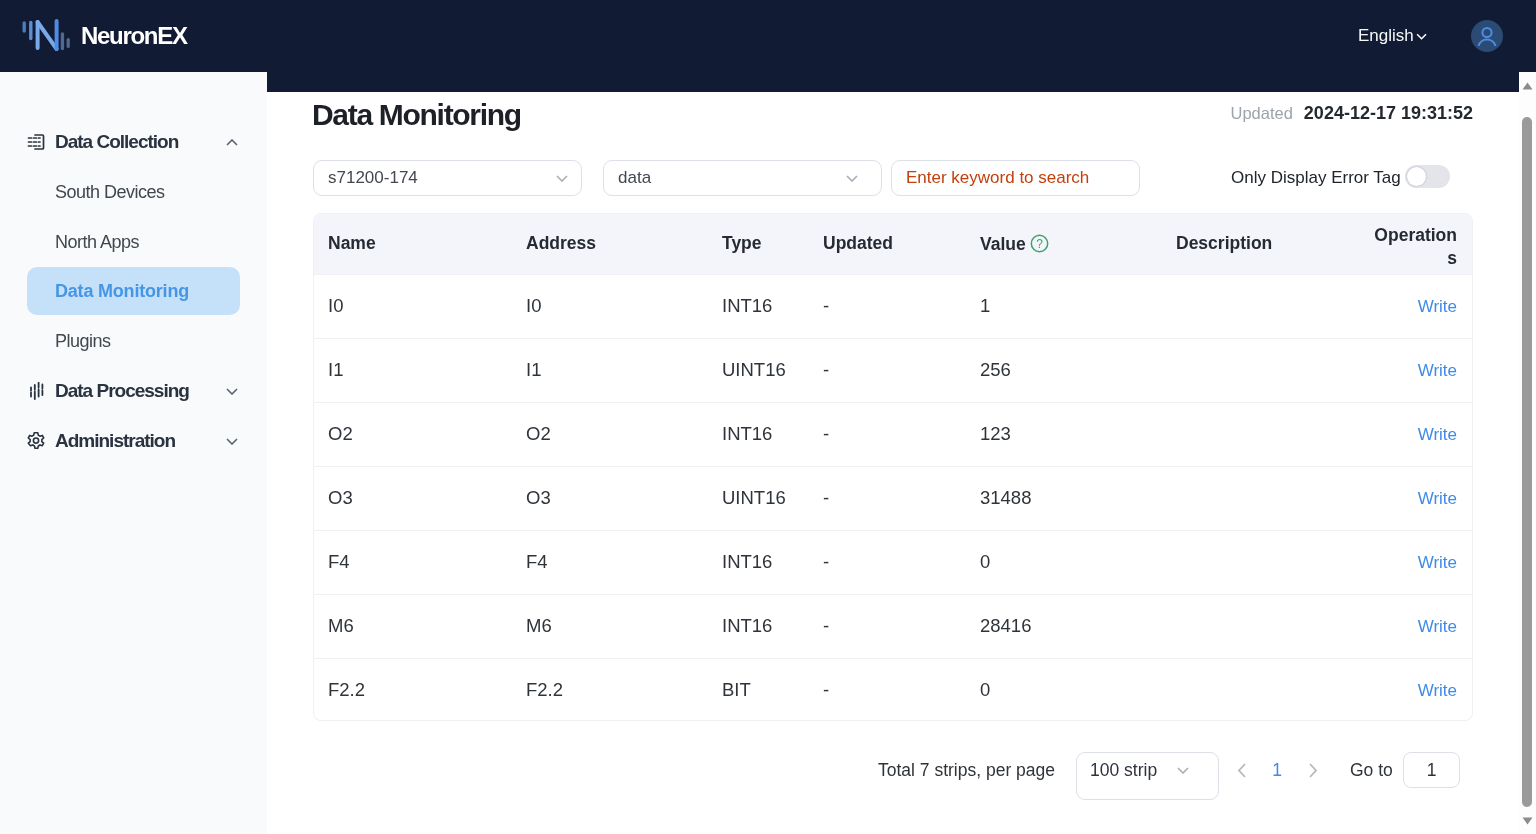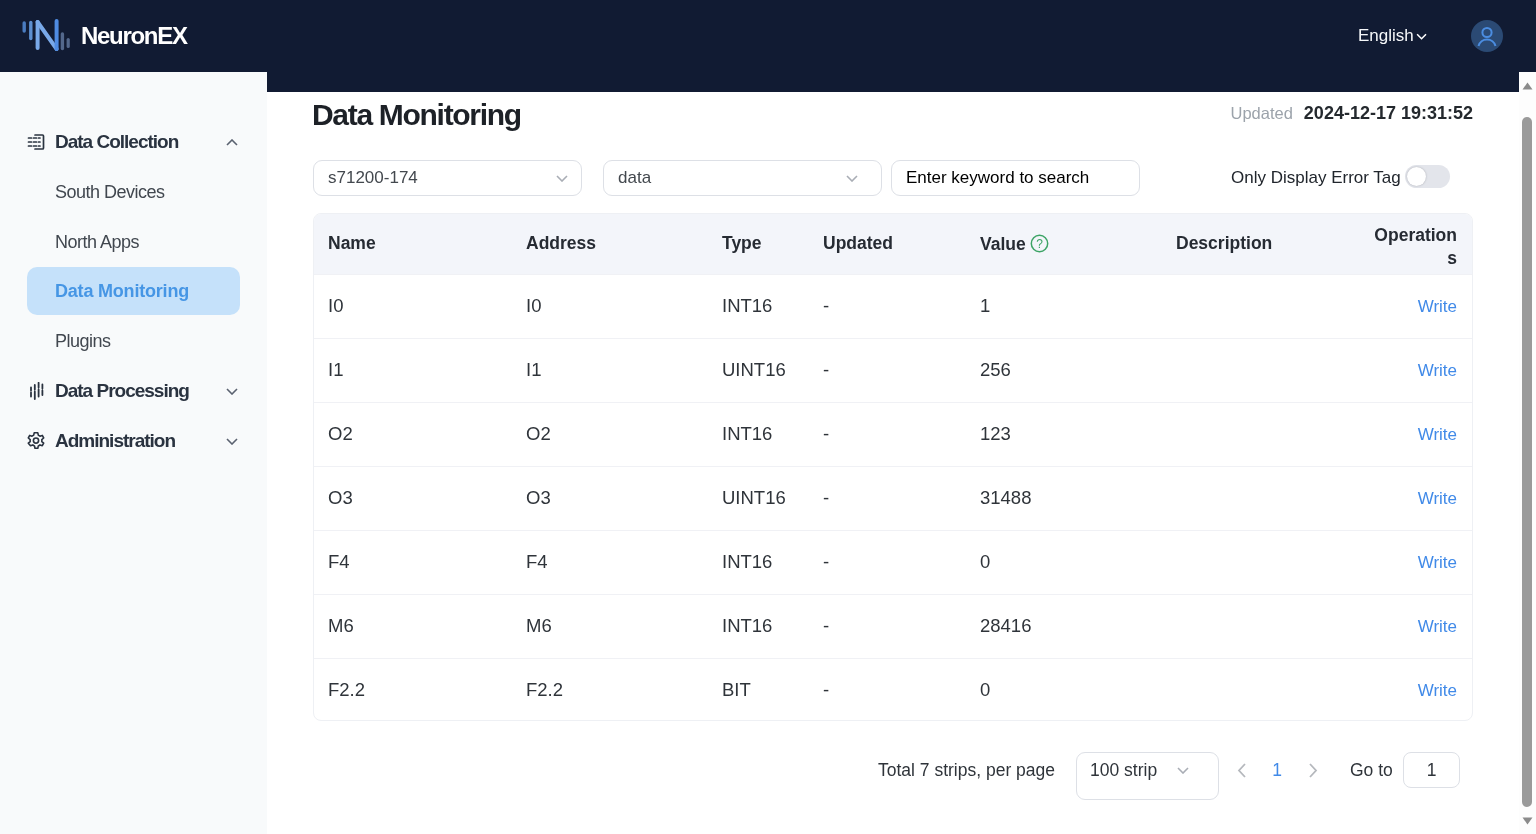--- a/index.html
+++ b/index.html
@@ -145,21 +145,21 @@
 <div id="updated"><span style="color:#9ca3ab;font-weight:normal;font-size:16.5px">Updated</span><span style="color:#24292e;font-weight:bold;margin-left:11px">2024-12-17 19:31:52</span></div>
 
 <div class="selbox" style="left:313px;width:269px">s71200-174</div>
 <svg class="chev" style="left:556px;top:175px" viewBox="0 0 12 7">
   <path d="M1 1 L6 6 L11 1" fill="none" stroke="#a9adb5" stroke-width="1.6"></path>
 </svg>
 <div class="selbox" style="left:603px;width:279px">data</div>
 <svg class="chev" style="left:846px;top:175px" viewBox="0 0 12 7">
   <path d="M1 1 L6 6 L11 1" fill="none" stroke="#a9adb5" stroke-width="1.6"></path>
 </svg>
-<div class="selbox" style="left:891px;width:249px;color:#000000">Enter keyword to search</div>
+<div class="selbox" style="left:891px;width:249px;color:#c2410c">Enter keyword to search</div>
 <div class="abs" style="left:1231px;top:160px;height:36px;line-height:36px;font-size:17px;color:#21262d">Only Display Error Tag</div>
 <div id="toggle">
     <div class="knob"></div>
   </div>
 
 <div id="card">
   <table>
     <colgroup>
       <col style="width:198px">
         <col style="width:196px">

